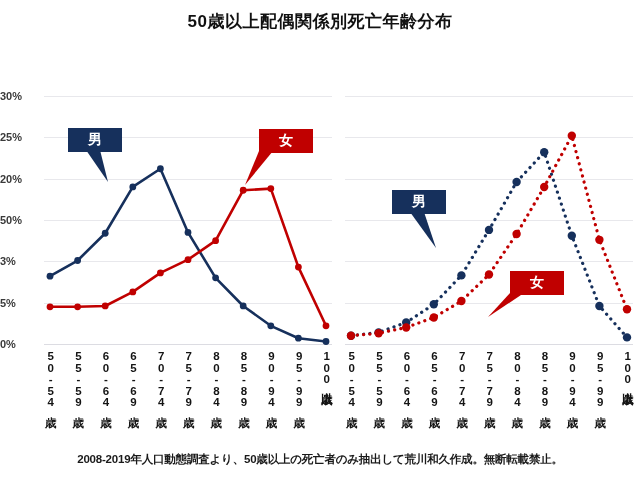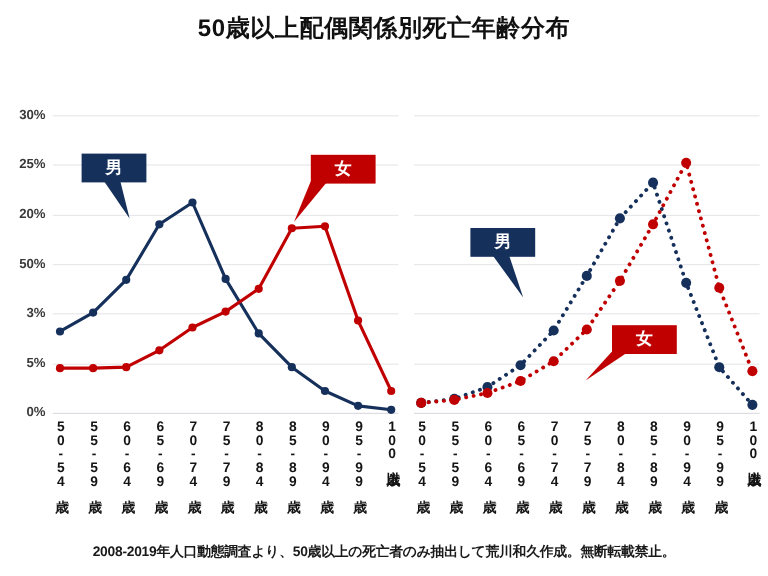--- a/index.html
+++ b/index.html
@@ -10,21 +10,21 @@
     color:#1a1a1a;
     overflow:hidden;
     position:relative;
   }
   #root{position:relative;width:640px;height:480px;}
 
   
   .chart-title{
     position:absolute;left:0;top:10px;width:640px;
     text-align:center;
-    font-size:20px;font-weight:bold;letter-spacing:.5px;
+    font-size:17px;font-weight:bold;letter-spacing:.5px;
     color:#111;
   }
   .panel-subtitle{
     position:absolute;top:48px;
     font-size:15px;color:#4a4a4a;text-align:center;
   }
   #sub-left{left:60px;width:260px;}
   #sub-right{left:350px;width:260px;}
 
   
@@ -41,21 +41,21 @@
   }
   .gridline.base{background:#dcdce2;}
 
   .ylabels{
     position:absolute;left:0;top:96px;width:38px;height:248px;
   }
   .ytick{
     position:absolute;right:0;
     font-size:11px;font-weight:bold;color:#3a3a3a;
     transform:translateY(-50%);
-    text-align:right;width:38px;
+    width:38px;
   }
 
   
   .xlabels{position:absolute;top:350px;height:92px;}
   #xlabels-left{left:44px;width:288px;}
   #xlabels-right{left:345px;width:288px;}
   .xtick{
     position:absolute;top:0;
     font-size:11.5px;font-weight:bold;color:#141414;
     writing-mode:vertical-rl;

